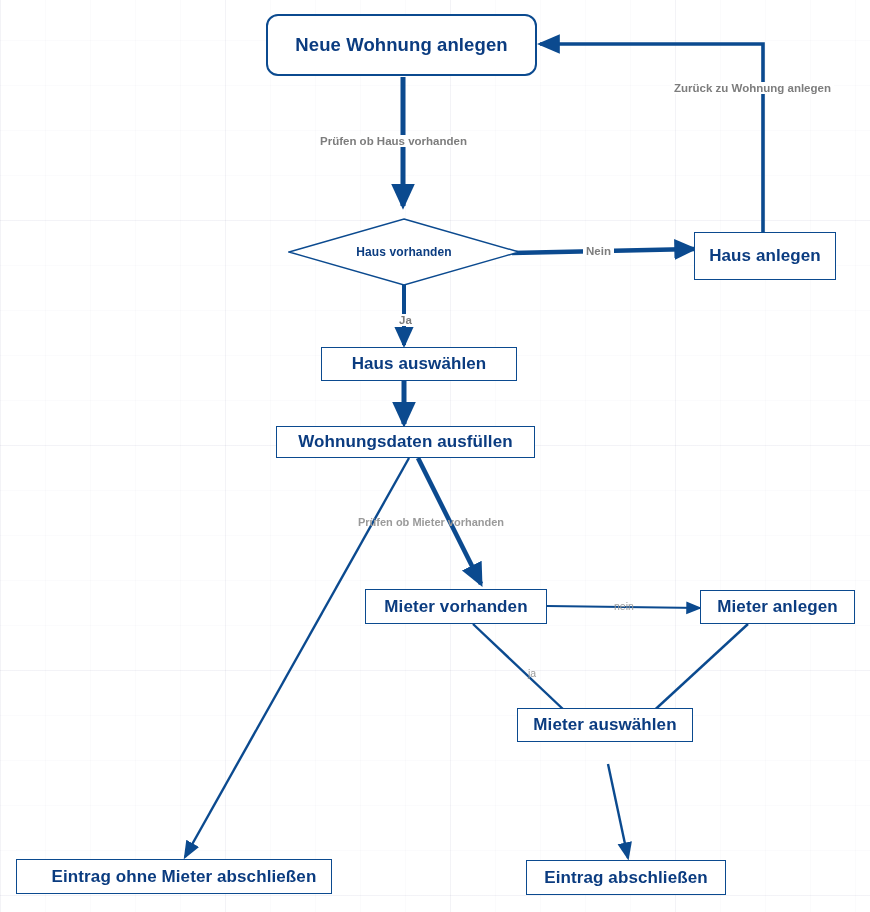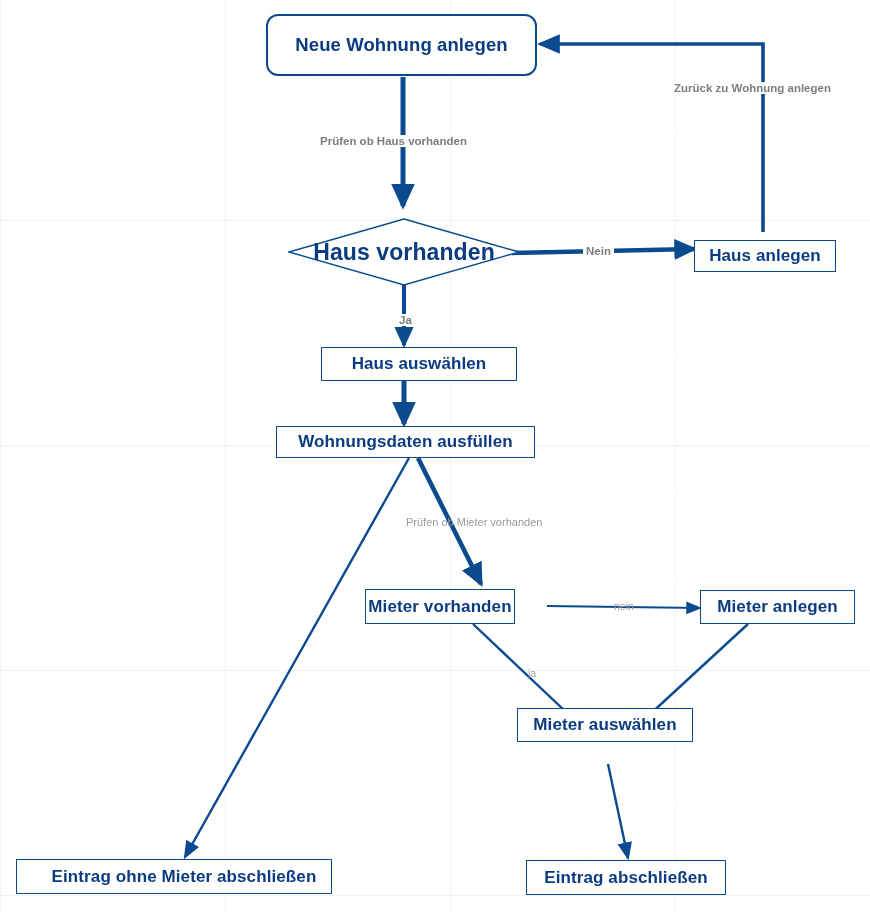--- a/index.html
+++ b/index.html
@@ -47,21 +47,21 @@
     text-align: center;
   }
   .node.start {
     border: 2.4px solid #0b4a8f;
     border-radius: 12px;
     font-size: 18.5px;
   }
   .node.decision {
     border: none;
     background: transparent;
-    font-size: 23px;
+    font-size: 12px;
   }
   .diamond-shape {
     position: absolute;
     left: 0;
     top: 0;
     width: 100%;
     height: 100%;
     z-index: -1;
   }
   .edge-label {
@@ -69,25 +69,24 @@
     font-family: "Liberation Sans", sans-serif;
     font-weight: bold;
     font-size: 11.5px;
     color: #7d7d7d;
     background: #ffffff;
     padding: 0 3px;
     white-space: nowrap;
     z-index: 4;
   }
   .edge-label.light {
-    font-weight: normal;
+    font-weight: bold;
     color: #9a9a9a;
     font-size: 11px;
     background: transparent;
-    margin-left: 48px;
   }
   .edge-label.small {
     font-weight: normal;
     color: #9a9a9a;
     font-size: 10.5px;
     background: transparent;
   }
 </style>
 </head>
 <body>
@@ -134,33 +133,33 @@
     <span>Neue Wohnung anlegen</span>
   </div>
 
   <div class="node decision" style="left:288px; top:218px; width:232px; height:68px;">
     <svg class="diamond-shape" viewBox="0 0 232 68" preserveAspectRatio="none">
       <polygon points="116,1 231,34 116,67 1,34" fill="#ffffff" stroke="#0b4a8f" stroke-width="1.4"></polygon>
     </svg>
     <span>Haus vorhanden</span>
   </div>
 
-  <div class="node" style="left:694px; top:240px; width:142px; height:32px;">
+  <div class="node" style="left:694px; top:232px; width:142px; height:48px;">
     <span>Haus anlegen</span>
   </div>
 
   <div class="node" style="left:321px; top:347px; width:196px; height:34px;">
     <span>Haus auswählen</span>
   </div>
 
   <div class="node" style="left:276px; top:426px; width:259px; height:32px;">
     <span>Wohnungsdaten ausfüllen</span>
   </div>
 
-  <div class="node" style="left:365px; top:589px; width:150px; height:35px;">
+  <div class="node" style="left:365px; top:589px; width:182px; height:35px;">
     <span>Mieter vorhanden</span>
   </div>
 
   <div class="node" style="left:700px; top:590px; width:155px; height:34px;">
     <span>Mieter anlegen</span>
   </div>
 
   <div class="node" style="left:517px; top:708px; width:176px; height:34px;">
     <span>Mieter auswählen</span>
   </div>

